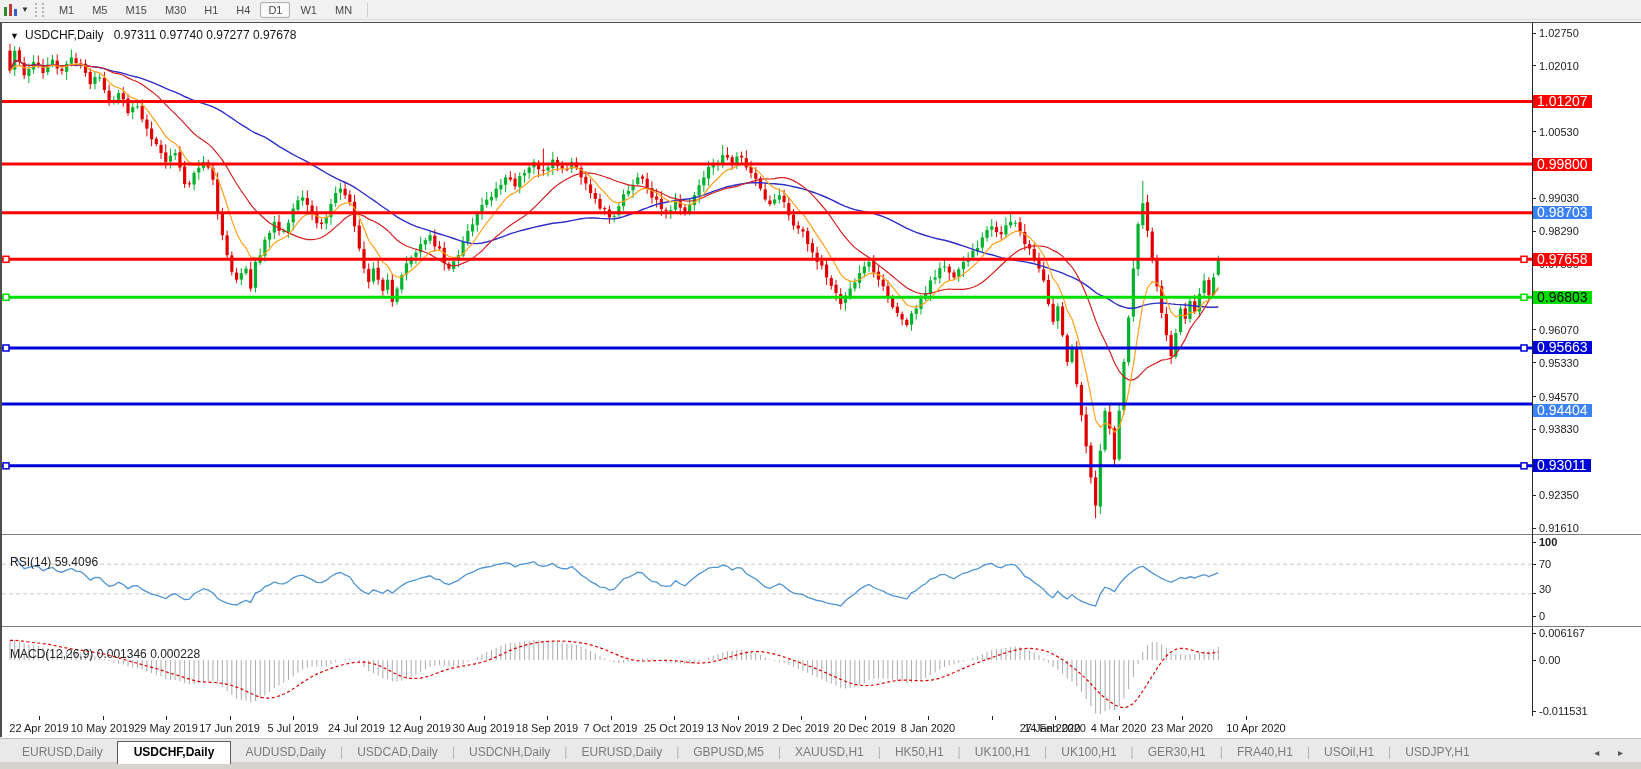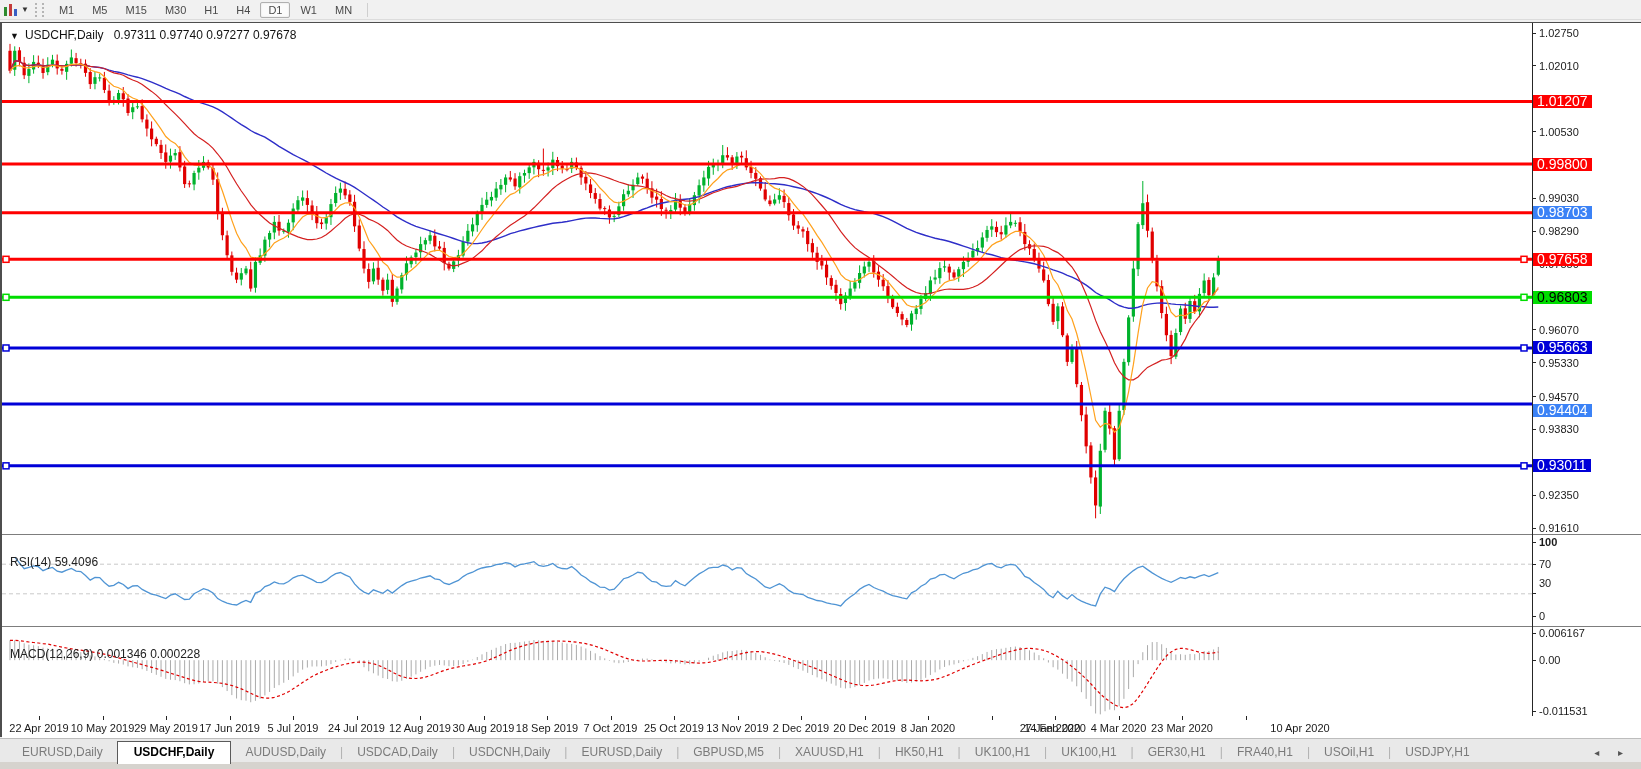--- a/index.html
+++ b/index.html
@@ -656,21 +656,21 @@
       </svg>
     <div class="ind-label">
       <span>RSI(14)</span> <span>59.4096</span>
     </div>
     <div id="rsi-axis">
         <div class="tick-dash" style="top: 5.5px;"></div>
         <div class="tick-label" style="top: 0px; font-weight: bold;">100</div>
         <div class="tick-dash" style="top: 27.7px;"></div>
         <div class="tick-label" style="top: 22.2px;">70</div>
         <div class="tick-dash" style="top: 57.3px;"></div>
-        <div class="tick-label" style="top: 41px;">30</div>
+        <div class="tick-label" style="top: 47px;">30</div>
         <div class="tick-dash" style="top: 79.5px;"></div>
         <div class="tick-label" style="top: 74px;">0</div>
       </div>
   </div>
 
   <div class="splitter" id="split2"></div>
 
   <div class="panel" id="macd-panel">
     <svg id="macd-svg" width="1530" height="88">
         <line x1="8" y1="32.179681319923155" x2="8" y2="12.346931856707197" stroke="#ababab" stroke-width="1"></line>
@@ -978,21 +978,21 @@
       <div class="date-label" style="left: 926px;">8 Jan 2020</div>
       <div class="date-tick" style="left: 989.5px;"></div>
       <div class="date-label" style="left: 1048px;">27 Jan 2020</div>
       <div class="date-tick" style="left: 1053px;"></div>
       <div class="date-label" style="left: 1053px;">14 Feb 2020</div>
       <div class="date-tick" style="left: 1116.5px;"></div>
       <div class="date-label" style="left: 1116.5px;">4 Mar 2020</div>
       <div class="date-tick" style="left: 1180px;"></div>
       <div class="date-label" style="left: 1180px;">23 Mar 2020</div>
       <div class="date-tick" style="left: 1243.5px;"></div>
-      <div class="date-label" style="left: 1298px;">10 Apr 2020</div>
+      <div class="date-label" style="left: 1254px;">10 Apr 2020</div>
     </div>
 
   <div class="vaxis-line"></div>
 </div>
 
 <div id="tabbar">
   <div style="width:8px;"></div>
   <div id="tabs-container" style="display:flex;align-items:flex-end;">
       <div class="tab">EURUSD,Daily</div>
       <div class="tab active">USDCHF,Daily</div>

